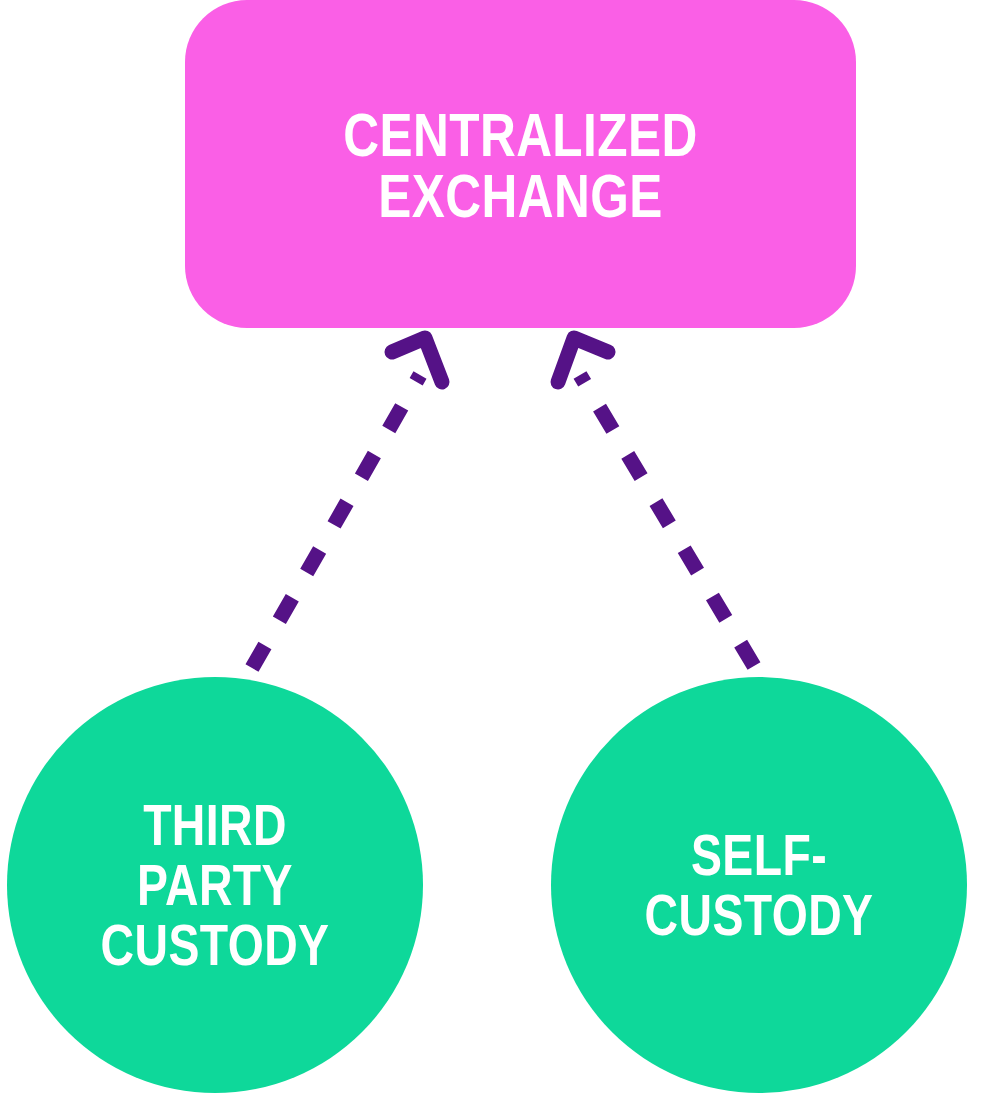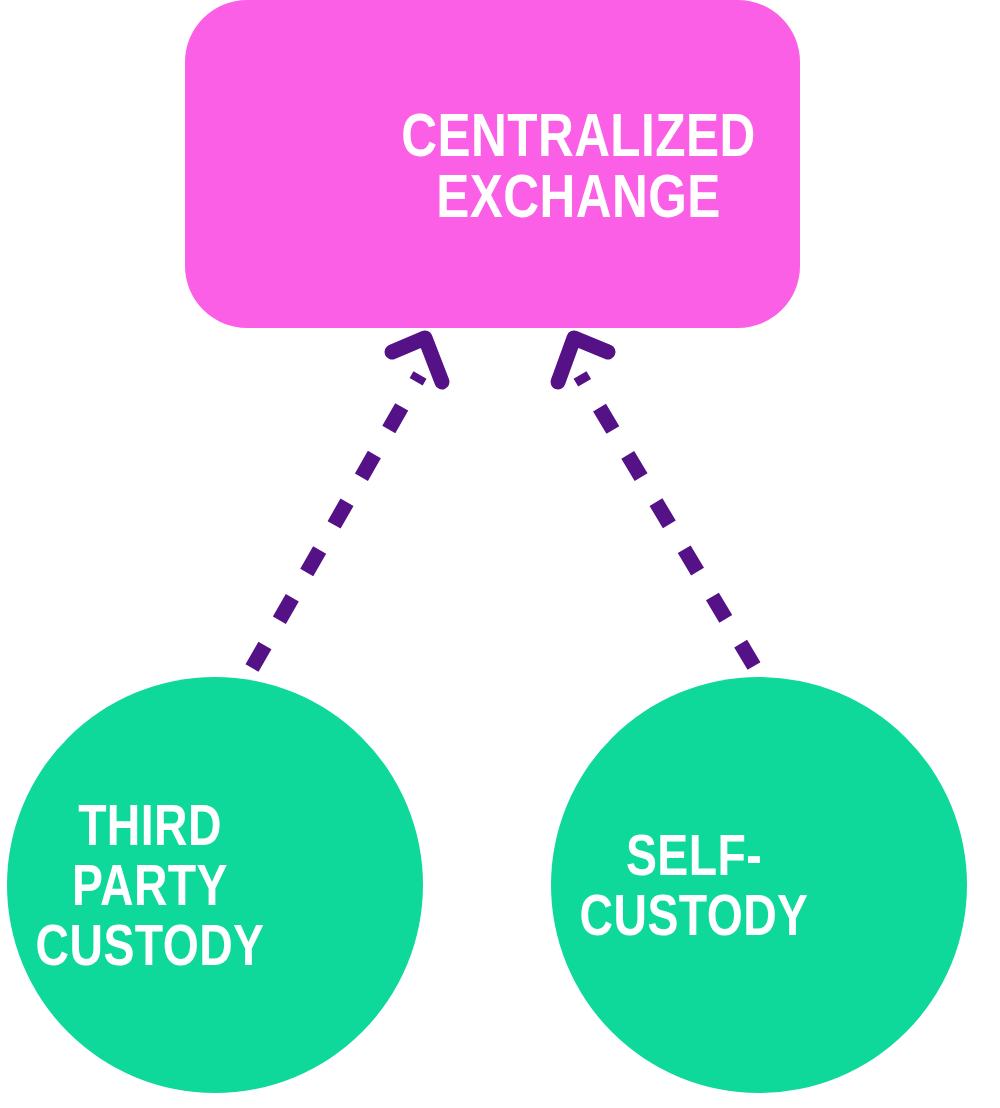--- a/index.html
+++ b/index.html
@@ -24,27 +24,27 @@
     width: 1000px;
     height: 1108px;
     display: block;
   }
 
   
   .node-box {
     position: absolute;
     left: 185px;
     top: 0px;
-    width: 615px;
+    width: 671px;
     height: 328px;
     background: #FA5FE6;
     border-radius: 62px;
     display: flex;
     align-items: center;
-    justify-content: flex-end;
+    justify-content: center;
     box-sizing: border-box;
   }
   .node-box .node-label {
     color: #ffffff;
     font-family: "Liberation Sans Narrow", "Liberation Sans", sans-serif;
     font-weight: bold;
     font-size: 62px;
     line-height: 0.98;
     letter-spacing: 0.5px;
     text-align: center;
@@ -55,21 +55,21 @@
     padding-top: 4px;
   }
 
   
   .node-circle {
     position: absolute;
     background: #0ED89A;
     border-radius: 50%;
     display: flex;
     align-items: center;
-    justify-content: flex-start;
+    justify-content: center;
     box-sizing: border-box;
   }
   .node-circle .node-label {
     color: #ffffff;
     font-family: "Liberation Sans Narrow", "Liberation Sans", sans-serif;
     font-weight: bold;
     font-size: 58px;
     line-height: 1.04;
     letter-spacing: 0.5px;
     text-align: center;

